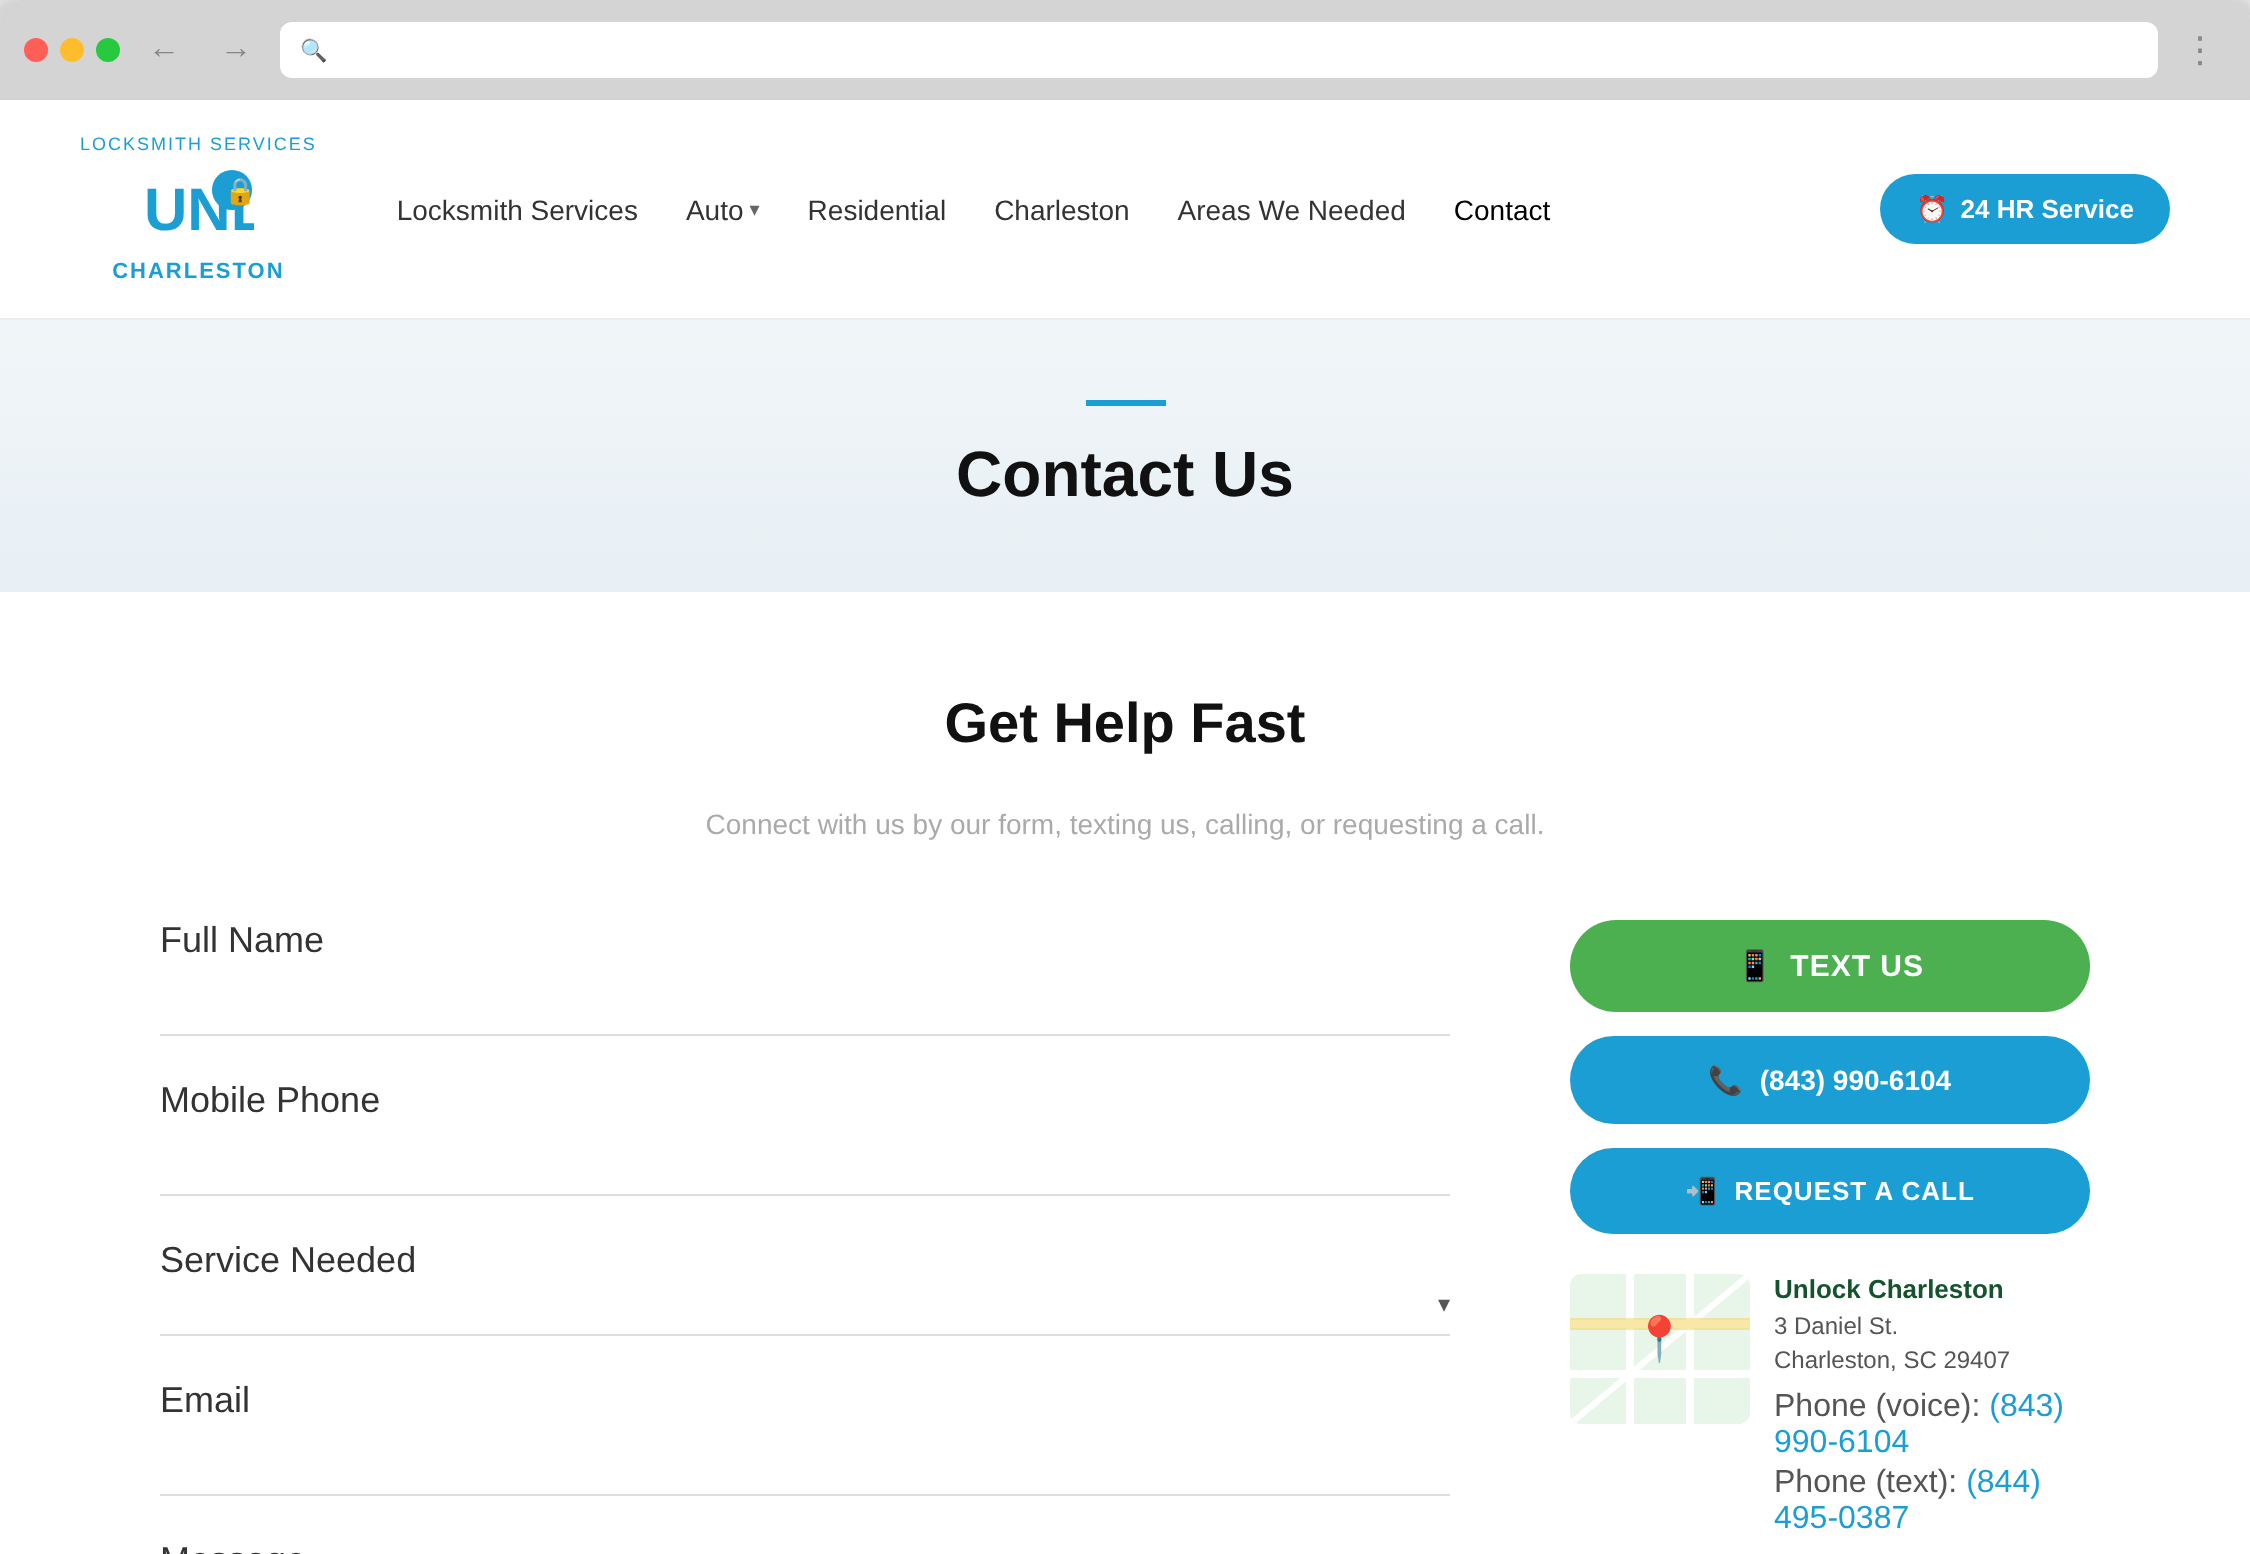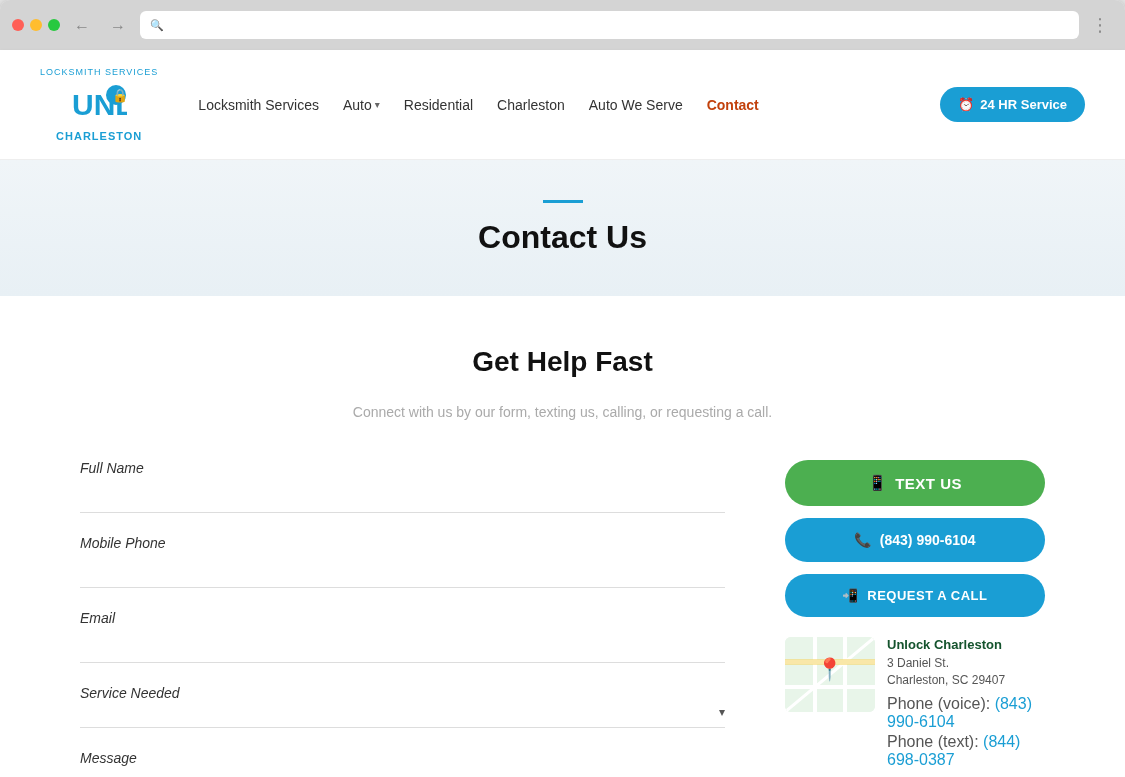--- a/index.html
+++ b/index.html
@@ -54,21 +54,21 @@
       padding: 0 40px;
       border-bottom: 1px solid #eee;
       box-shadow: 0 1px 4px rgba(0,0,0,0.05);
     }
     .logo-area { display: flex; flex-direction: column; align-items: center; margin-right: 30px; }
     .logo-text-small { font-size: 9px; color: #1a9ed4; letter-spacing: 1px; text-transform: uppercase; }
     .logo-main { display: flex; align-items: center; gap: 2px; }
     .logo-charleston { font-size: 11px; color: #1a9ed4; letter-spacing: 1px; text-transform: uppercase; font-weight: 600; margin-top: -2px; }
     .nav-links { display: flex; align-items: center; gap: 24px; flex: 1; margin-left: 10px; }
     .nav-link { font-size: 14px; color: #333; text-decoration: none; cursor: pointer; font-weight: 400; }
-    .nav-link.active { font-weight: 700; color: #c2410c; }
+    .nav-link.active { font-weight: 400; color: #000000; }
     .nav-link-dropdown { display: flex; align-items: center; gap: 3px; }
     .nav-link-dropdown::after { content: '▾'; font-size: 10px; color: #666; }
     .btn-24hr {
       background: #1a9ed4;
       color: white;
       border: none;
       border-radius: 25px;
       padding: 10px 18px;
       font-size: 13px;
       font-weight: 600;
@@ -126,24 +126,23 @@
 
     
     .contact-form { flex: 1; }
     .form-field {
       margin-bottom: 22px;
       border-bottom: 1px solid #ddd;
       padding-bottom: 8px;
     }
     .form-label {
       display: block;
-      font-size: 14px;
+      font-size: 18px;
       color: #333;
       margin-bottom: 4px;
-      font-style: italic;
     }
     .form-input {
       width: 100%;
       border: none;
       outline: none;
       font-size: 14px;
       padding: 4px 0;
       color: #333;
       background: transparent;
     }
@@ -283,21 +282,21 @@
           </svg>
         </div>
         <span class="logo-charleston">CHARLESTON</span>
       </div>
 
       <div class="nav-links">
         <a class="nav-link">Locksmith Services</a>
         <a class="nav-link nav-link-dropdown">Auto</a>
         <a class="nav-link">Residential</a>
         <a class="nav-link">Charleston</a>
-        <a class="nav-link">Auto We Serve</a>
+        <a class="nav-link">Areas We Needed</a>
         <a class="nav-link active">Contact</a>
       </div>
 
       <button class="btn-24hr">
         <span>⏰</span>
         <span>24 HR Service</span>
       </button>
     </nav>
 
     <div class="hero-section">
@@ -315,33 +314,33 @@
 
         <div class="contact-form">
           <div class="form-field">
             <label class="form-label">Full Name</label>
             <input class="form-input" type="text" style="">
           </div>
 
           <div class="form-field">
             <label class="form-label">Mobile Phone</label>
             <input class="form-input" type="tel" style="">
-          </div>
-
-          <div class="form-field">
-            <label class="form-label">Email</label>
-            <input class="form-input" type="email" style="">
           </div>
 
           <div class="form-field">
             <label class="form-label">Service Needed</label>
             <div class="form-select-wrapper">
               <span style="font-size:14px;color:#ccc;"></span>
               <span class="form-select-arrow">▾</span>
             </div>
+          </div>
+
+          <div class="form-field">
+            <label class="form-label">Email</label>
+            <input class="form-input" type="email" style="">
           </div>
 
           <div class="form-field">
             <label class="form-label">Message</label>
             <textarea class="form-textarea" style=""></textarea>
           </div>
 
         </div>
 
         <div class="contact-right">
@@ -383,21 +382,21 @@
               <div class="map-address">
                 <span>3 Daniel St.</span><br>
                 <span>Charleston, SC 29407</span>
               </div>
               <div class="map-phone">
                 <span>Phone (voice):</span>
                 <a href="#"><span>(843) 990-6104</span></a>
               </div>
               <div class="map-phone">
                 <span>Phone (text):</span>
-                <a href="#"><span>(844) 698-0387</span></a>
+                <a href="#"><span>(844) 495-0387</span></a>
               </div>
             </div>
           </div>
         </div>
       </div>
     </div>
   </div>
 </div>
 
 </body></html>

